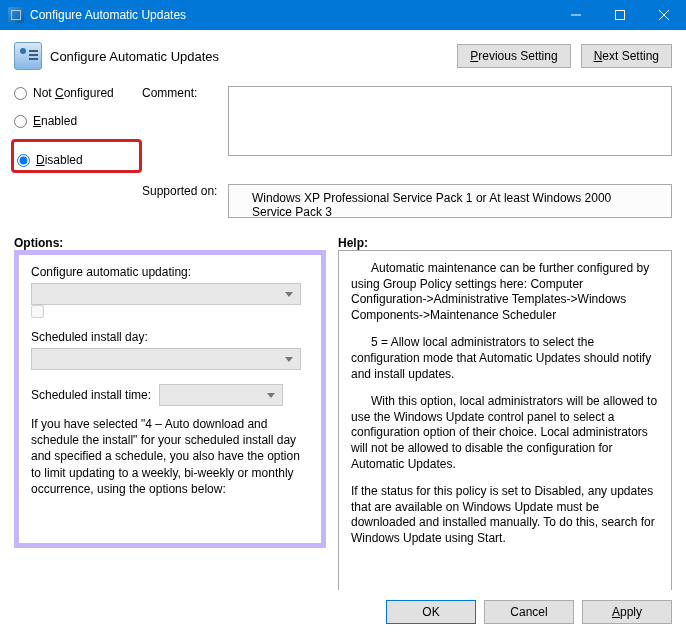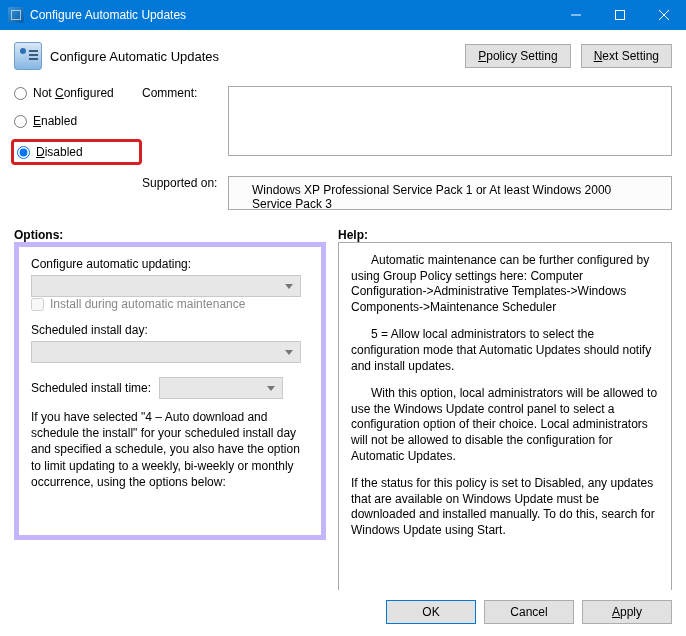--- a/index.html
+++ b/index.html
@@ -17,21 +17,21 @@
 .dlg-icon::after { content: ""; position: absolute; left: 14px; top: 7px; width: 9px; height: 2px; background: #3a5b7a; box-shadow: 0 4px 0 #3a5b7a, 0 8px 0 #3a5b7a; }
 .header-title { font-size: 13px; flex: 1; }
 .nav-btns { display: flex; gap: 10px; }
 .win-btn { min-width: 90px; height: 24px; background: #e1e1e1; border: 1px solid #adadad; font-size: 12px; padding: 0 12px; cursor: pointer; }
 .win-btn.primary { border-color: #0078d7; }
 .win-btn u { text-decoration: underline; }
 .grid-top { display: grid; grid-template-columns: 122px 80px 1fr; gap: 14px 6px; margin-top: 16px; align-items: start; }
 .radios { display: flex; flex-direction: column; gap: 14px; }
 .radio-row { display: flex; align-items: center; gap: 6px; }
 .radio-row input { width: 13px; height: 13px; }
-.highlight { border: 3px solid #d52023; border-radius: 4px; padding: 3px 6px 3px 0; margin: -3px -6px -3px -3px; }
+.highlight { border: 3px solid #d52023; border-radius: 4px; padding: 11px 6px 3px 0; margin: -3px -6px -3px -3px; }
 .label-col { font-size: 12px; }
 .comment-box { width: 100%; height: 70px; border: 1px solid #a9a9a9; background: #fff; padding: 4px; font: inherit; resize: none; overflow-y: scroll; }
 .supported-box { width: 100%; height: 34px; border: 1px solid #a9a9a9; background: #fcfcfc; padding: 6px 23px; font: inherit; overflow-y: scroll; }
 .row2 { display: grid; grid-template-columns: 312px 1fr; gap: 12px; margin-top: 18px; }
 .panel-label { margin-bottom: 0; font-weight: bold; }
 .options-panel { border: 5px solid #c4b5fd; height: 298px; overflow: scroll; padding: 10px 14px 10px 12px; position: relative; }
 .help-panel { border: 1px solid #a9a9a9; height: 352px; overflow-y: scroll; padding: 10px 12px; }
 .opt-label { margin-bottom: 4px; }
 .combo { width: 270px; height: 22px; background: #e7e7e7; border: 1px solid #c9c9c9; font: inherit; padding: 2px 4px; appearance: none; position: relative; }
 .combo-wrap { position: relative; display: inline-block; }
@@ -67,21 +67,21 @@
         <path d="M0 0 L10 10 M10 0 L0 10"></path>
       </svg>
     </div>
 </div>
 
 <div class="content">
   <div class="header-row">
     <div class="dlg-icon"></div>
     <div class="header-title">Configure Automatic Updates</div>
     <div class="nav-btns">
-      <button class="win-btn"><u>P</u><span>policy Setting</span></button>
+      <button class="win-btn"><u>P</u><span>revious Setting</span></button>
       <button class="win-btn"><u>N</u><span>ext Setting</span></button>
     </div>
   </div>
 
   <div class="grid-top">
     <div class="radios">
       <label class="radio-row">
         <input type="radio" name="st" style="">
         <span>Not <u>C</u>onfigured</span>
       </label>
@@ -107,21 +107,20 @@
   <div class="row2">
     <div>
       <div class="panel-label">Options:</div>
       <div class="options-panel">
         <div class="opt-label">Configure automatic updating:</div>
         <div class="combo-wrap">
           <select class="combo"><option></option></select>
         </div>
         <label class="chk-row">
           <input type="checkbox" disabled="" style="">
-          <span>Install during automatic maintenance</span>
         </label>
         <div class="opt-label">Scheduled install day:</div>
         <div class="combo-wrap">
           <select class="combo"><option></option></select>
         </div>
         <div class="sched-row" style="margin-top:14px">
           <span>Scheduled install time:</span>
           <span class="combo-wrap small">
             <select class="combo"><option></option></select>
           </span>

